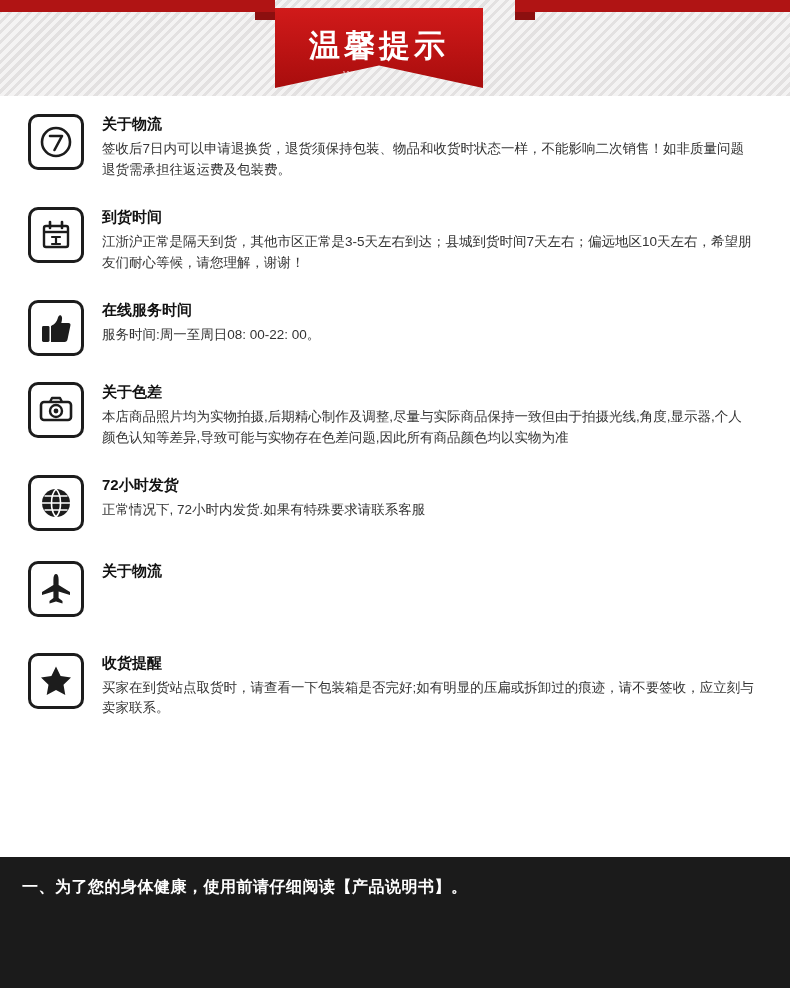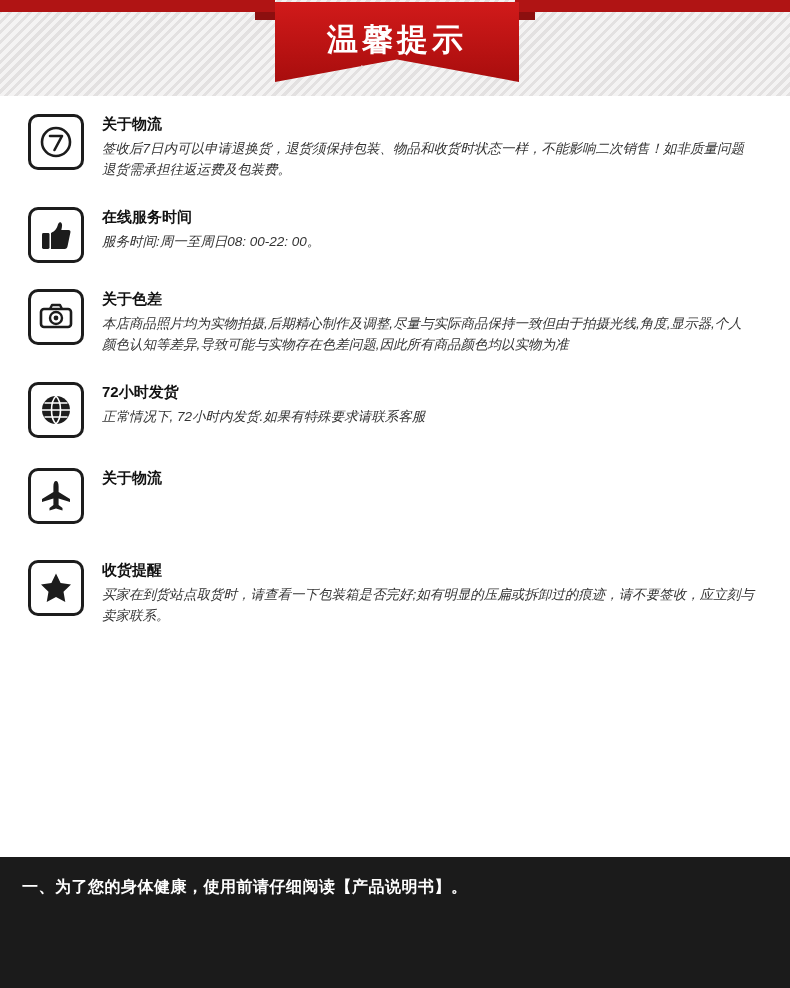--- a/index.html
+++ b/index.html
@@ -23,22 +23,22 @@
   }
   .banner .stripes{
     position:absolute;left:0;top:0;width:790px;height:96px;
     background:repeating-linear-gradient(
        -45deg,
        #e3e1e1 0px, #e3e1e1 3px,
        #f4f3f3 3px, #f4f3f3 7px);
   }
   .banner .ribbon{
     position:absolute;
-    left:275px;top:2px;
-    width:244px;height:80px;
+    left:275px;top:8px;
+    width:208px;height:80px;
     background:#c00000;
     background:linear-gradient(180deg,#d11a1a 0%,#a80d0d 100%);
     clip-path:polygon(0 0,100% 0,100% 100%,50% 72%,0 100%);
     text-align:center;
   }
   .banner .ribbon .cn{
     color:#fff;
     font-size:31px;
     font-weight:bold;
     letter-spacing:4px;
@@ -86,21 +86,20 @@
     font-weight:bold;
     color:#111;
     margin:0 0 6px 0;
     line-height:1.2;
   }
   .item-body{
     font-size:13.5px;
     color:#333;
     line-height:1.55;
     margin:0;
-    font-style:italic;
   }
 
   
   .item.row1{margin-bottom:26px;}
   .item.row2{margin-bottom:26px;}
   .item.row3{margin-bottom:26px;}
   .item.row4{margin-bottom:26px;}
   .item.row5{margin-bottom:30px;}
   .item.row6{margin-bottom:36px;}
   .item.row7{margin-bottom:10px;}
@@ -149,20 +148,35 @@
           <circle cx="18" cy="18" r="14" fill="none" stroke="#1c1c1c" stroke-width="2.6"></circle>
           <path d="M12 12 H24 L16.5 26" fill="none" stroke="#1c1c1c" stroke-width="2.6" stroke-linecap="round" stroke-linejoin="round"></path>
         </svg>
       </div>
       <div class="item-text">
         <p class="item-title">关于物流</p>
         <p class="item-body">签收后7日内可以申请退换货，退货须保持包装、物品和收货时状态一样，不能影响二次销售！如非质量问题退货需承担往返运费及包装费。</p>
       </div>
     </div>
 
+    <div class="item row2">
+      <div class="icon-box">
+        <svg width="36" height="36" viewBox="0 0 36 36">
+          <rect x="6" y="9" width="24" height="21" rx="2" fill="none" stroke="#1c1c1c" stroke-width="2.4"></rect>
+          <line x1="6" y1="15" x2="30" y2="15" stroke="#1c1c1c" stroke-width="2.4"></line>
+          <line x1="12" y1="5" x2="12" y2="11" stroke="#1c1c1c" stroke-width="2.6" stroke-linecap="round"></line>
+          <line x1="24" y1="5" x2="24" y2="11" stroke="#1c1c1c" stroke-width="2.6" stroke-linecap="round"></line>
+          <path d="M14 20 H22 M18 20 V27 M14 27 H22" fill="none" stroke="#1c1c1c" stroke-width="2.2" stroke-linecap="round"></path>
+        </svg>
+      </div>
+      <div class="item-text">
+        <p class="item-title">到货时间</p>
+        <p class="item-body">江浙沪正常是隔天到货，其他市区正常是3-5天左右到达；县城到货时间7天左右；偏远地区10天左右，希望朋友们耐心等候，请您理解，谢谢！</p>
+      </div>
+    </div>
 
     <div class="item row3">
       <div class="icon-box">
         <svg width="34" height="34" viewBox="0 0 34 34">
           <path d="M12 31 V15 C12 15 17 13 18.5 8 C19.2 5 20.5 3.5 22 4.5 C23.6 5.6 23.2 8.5 22.3 12 H29.5 C31 12 31.8 13.2 31.4 14.6 L28.6 28 C28.3 29.8 27.2 31 25.6 31 Z" fill="#1c1c1c"></path>
           <rect x="3" y="15" width="7.5" height="16" rx="1.4" fill="#1c1c1c"></rect>
         </svg>
       </div>
       <div class="item-text">
         <p class="item-title">在线服务时间</p>

